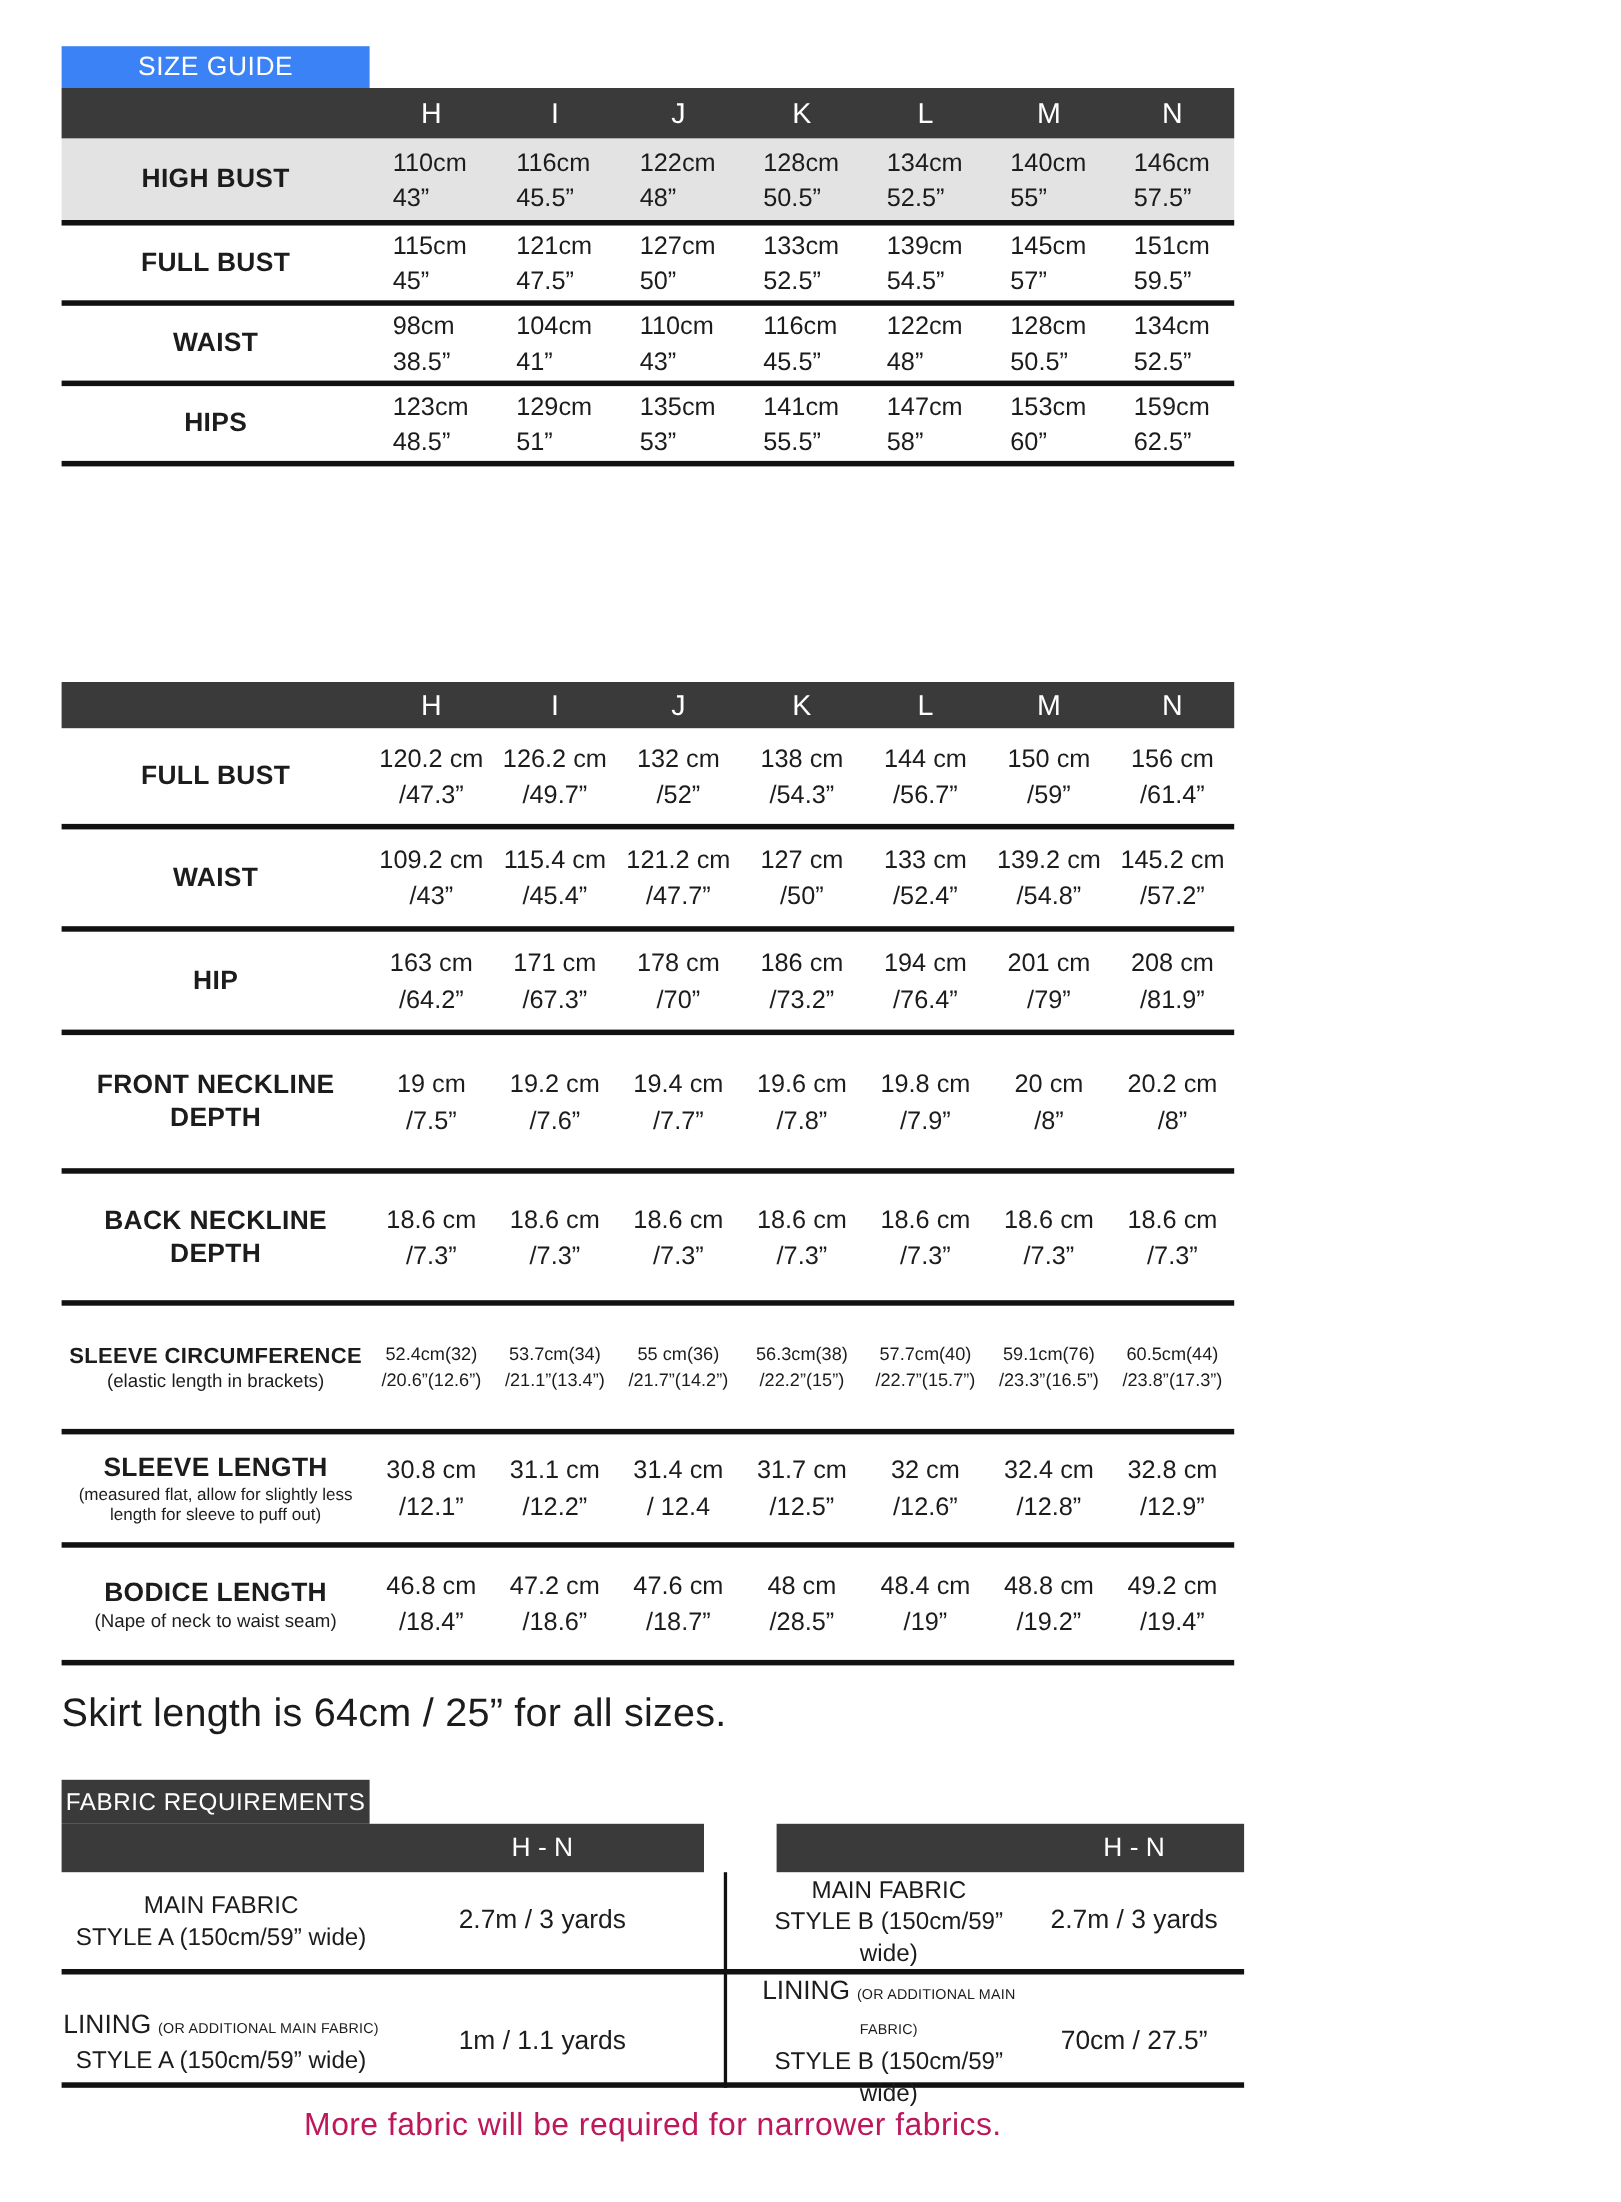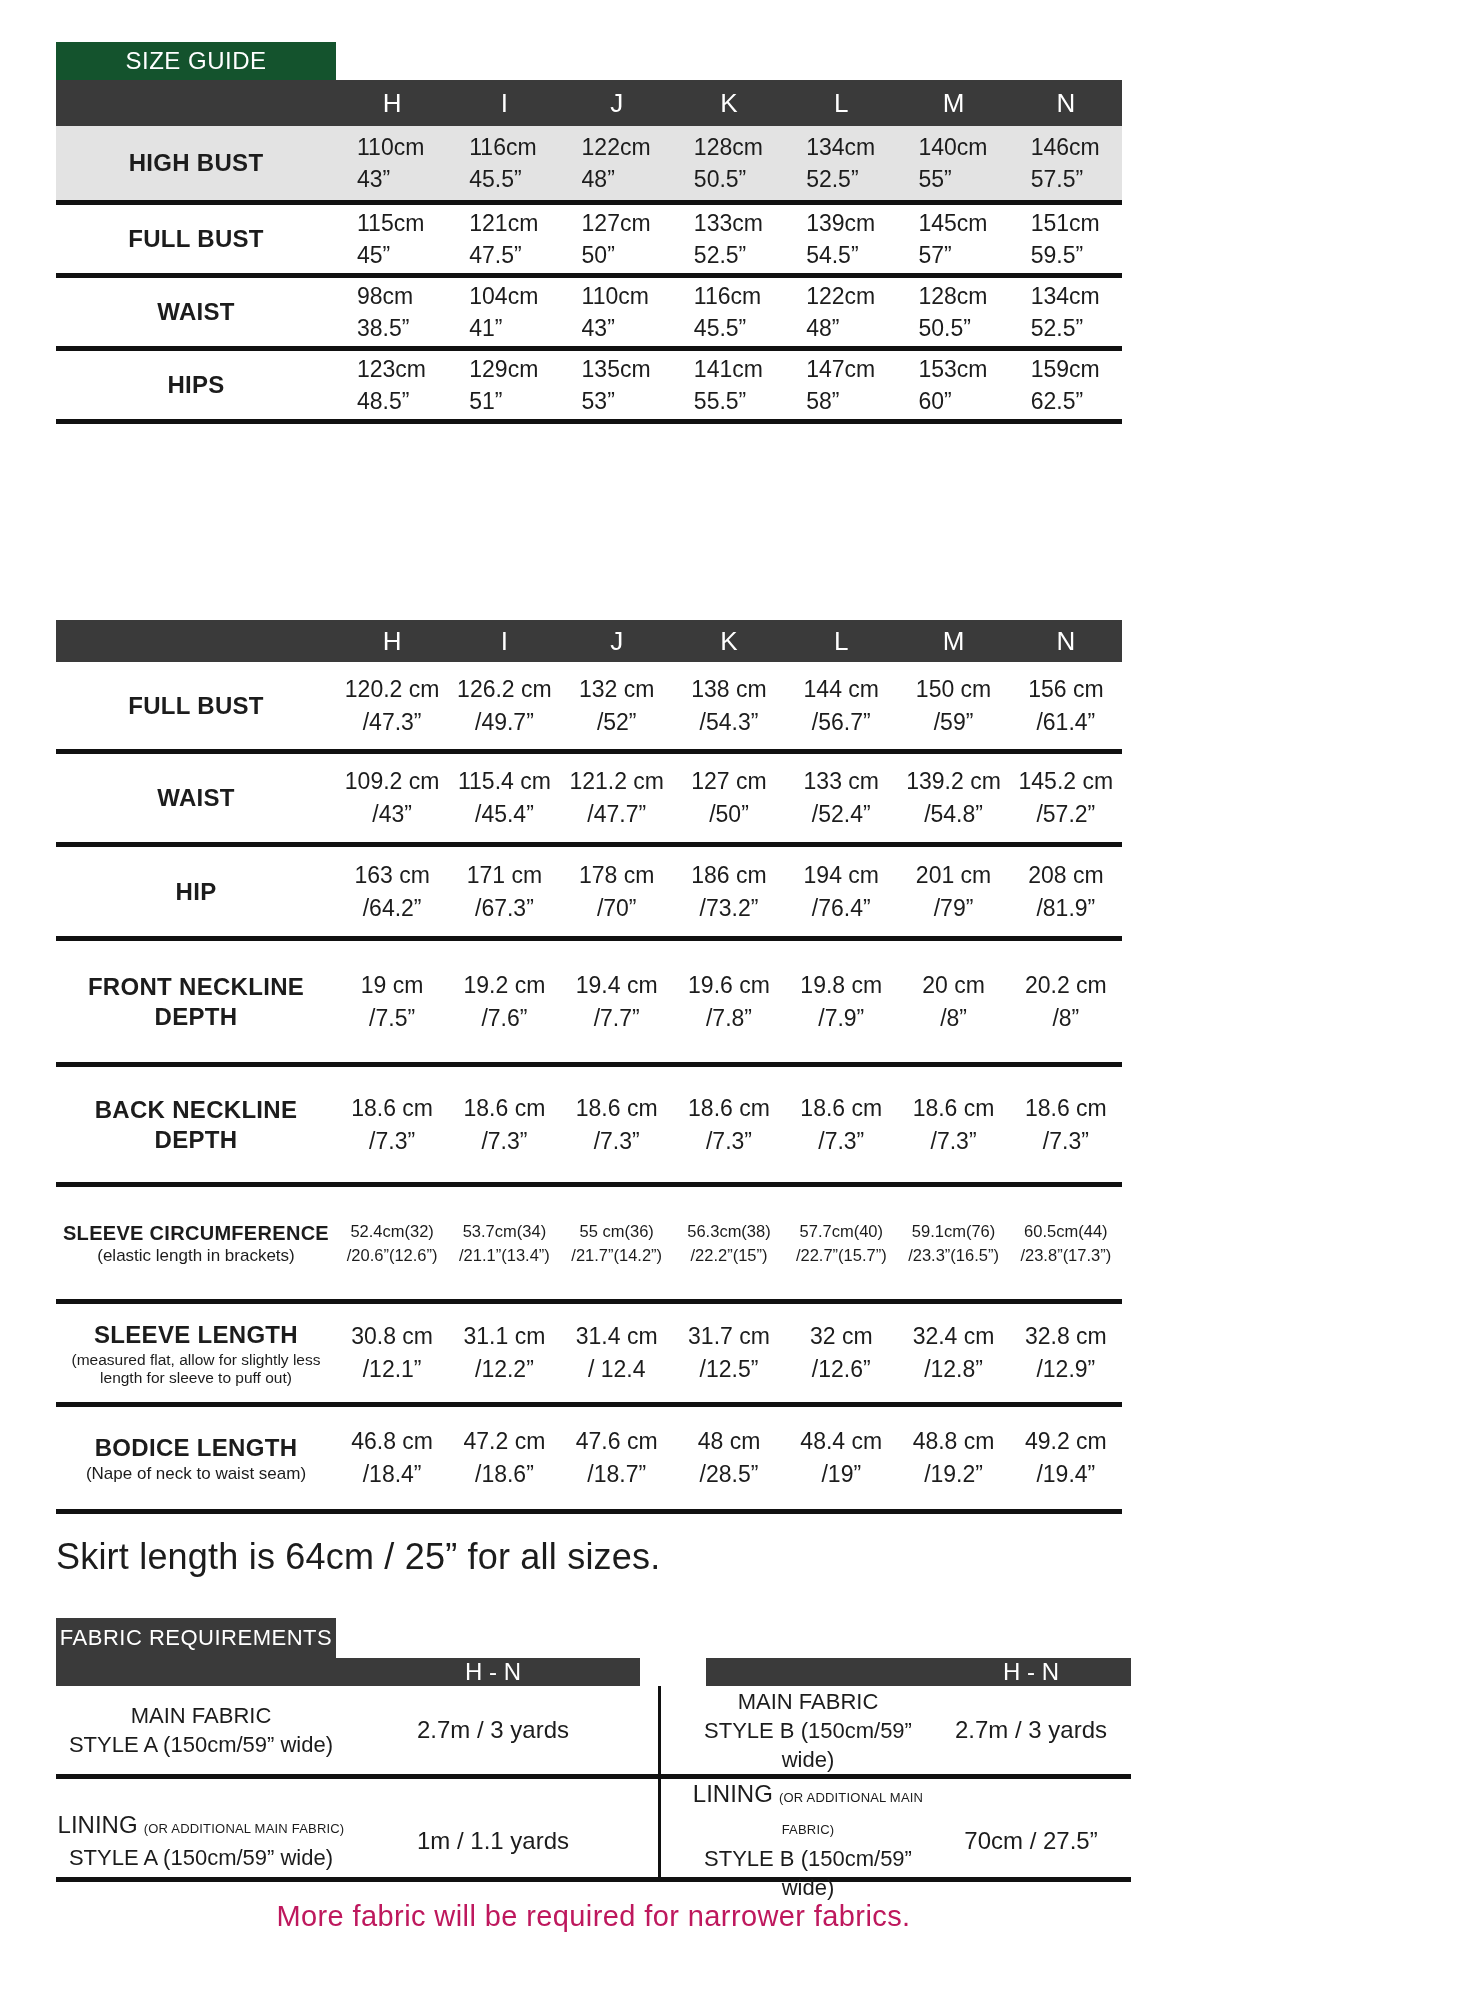--- a/index.html
+++ b/index.html
@@ -7,21 +7,21 @@
   body {
     width:1474px; height:2002px; position:relative;
     font-family:"Liberation Sans","DejaVu Sans",sans-serif;
     color:#1c1c1c;
   }
   .page { position:absolute; top:0; left:0; width:1474px; height:2002px; padding:42px 0 0 56px; }
 
   
   .tbl { width:1066px; }
   .tab {
-    background:#14532d; color:#ffffff; display:flex; flex-direction:column;
+    background:#3b82f6; color:#ffffff; display:flex; flex-direction:column;
     align-items:center; justify-content:center; letter-spacing:0.5px;
   }
   .head-row { display:grid; grid-template-columns:280px 1fr; background:#3a3a3a; }
   .head-cols { display:grid; grid-template-columns:repeat(7,1fr); }
   .head-cell {
     color:#ffffff; font-size:26px; display:flex; align-items:center; justify-content:center;
   }
   .t-row { display:grid; grid-template-columns:280px 1fr; border-bottom:5px solid #111111; }
   .t-label {
     display:flex; flex-direction:column; align-items:center; justify-content:center;
@@ -57,21 +57,21 @@
   }
   .fg .head-row { margin-top:46px; height:42px; }
 
   
   .skirt-note { margin-top:22px; font-size:36px; letter-spacing:0.2px; }
 
   
   .fr { margin-top:40px; width:1075px; }
   .fr-tab { width:280px; height:40px; background:#3a3a3a; color:#ffffff;
     display:flex; align-items:center; justify-content:center; font-size:22px; letter-spacing:0.5px; }
-  .fr-heads { display:flex; height:28px; }
+  .fr-heads { display:flex; height:44px; }
   .fr-bar { background:#3a3a3a; }
   .fr-bar-left { width:584px; display:grid; grid-template-columns:290px 294px; }
   .fr-spacer-mid { width:66px; }
   .fr-bar-right { width:425px; display:grid; grid-template-columns:225px 200px; }
   .fr-bar-label { color:#ffffff; font-size:24px; display:flex; align-items:center; justify-content:center; }
   .fr-body { position:relative; }
   .fr-divider { position:absolute; left:602px; top:0; height:100%; width:3px; background:#111111; }
   .fr-row { display:grid; grid-template-columns:290px 294px 45px 246px 200px; border-bottom:5px solid #111111; }
   .fr-row1 { height:93px; }
   .fr-row2 { height:103px; }

